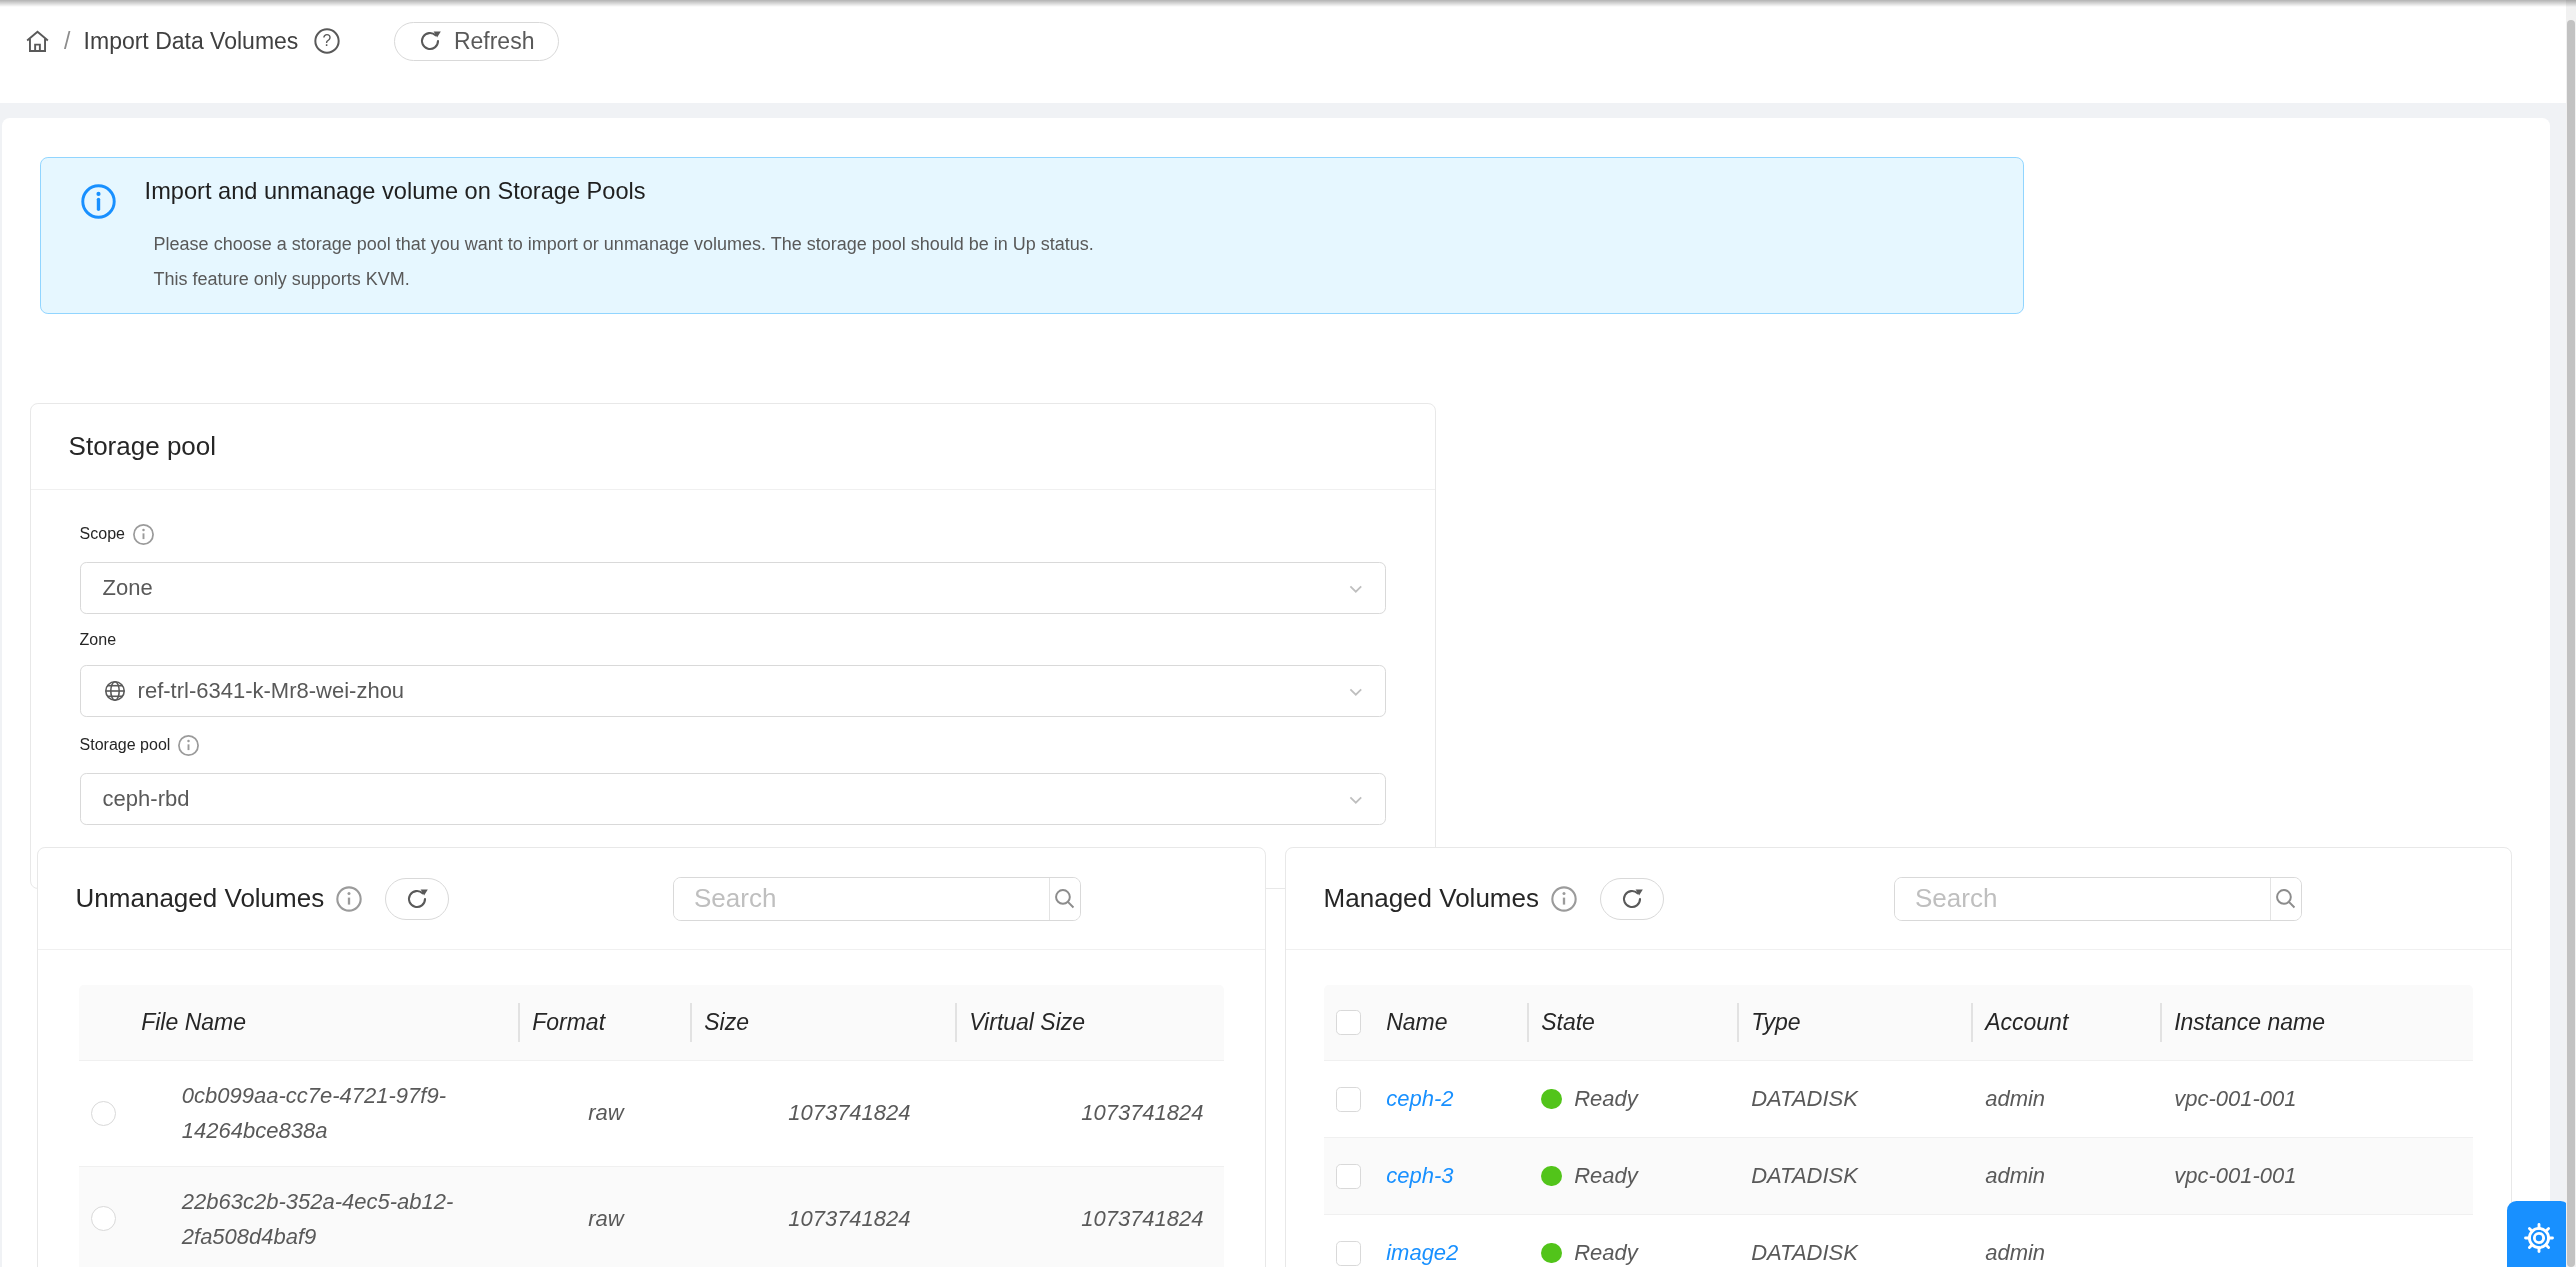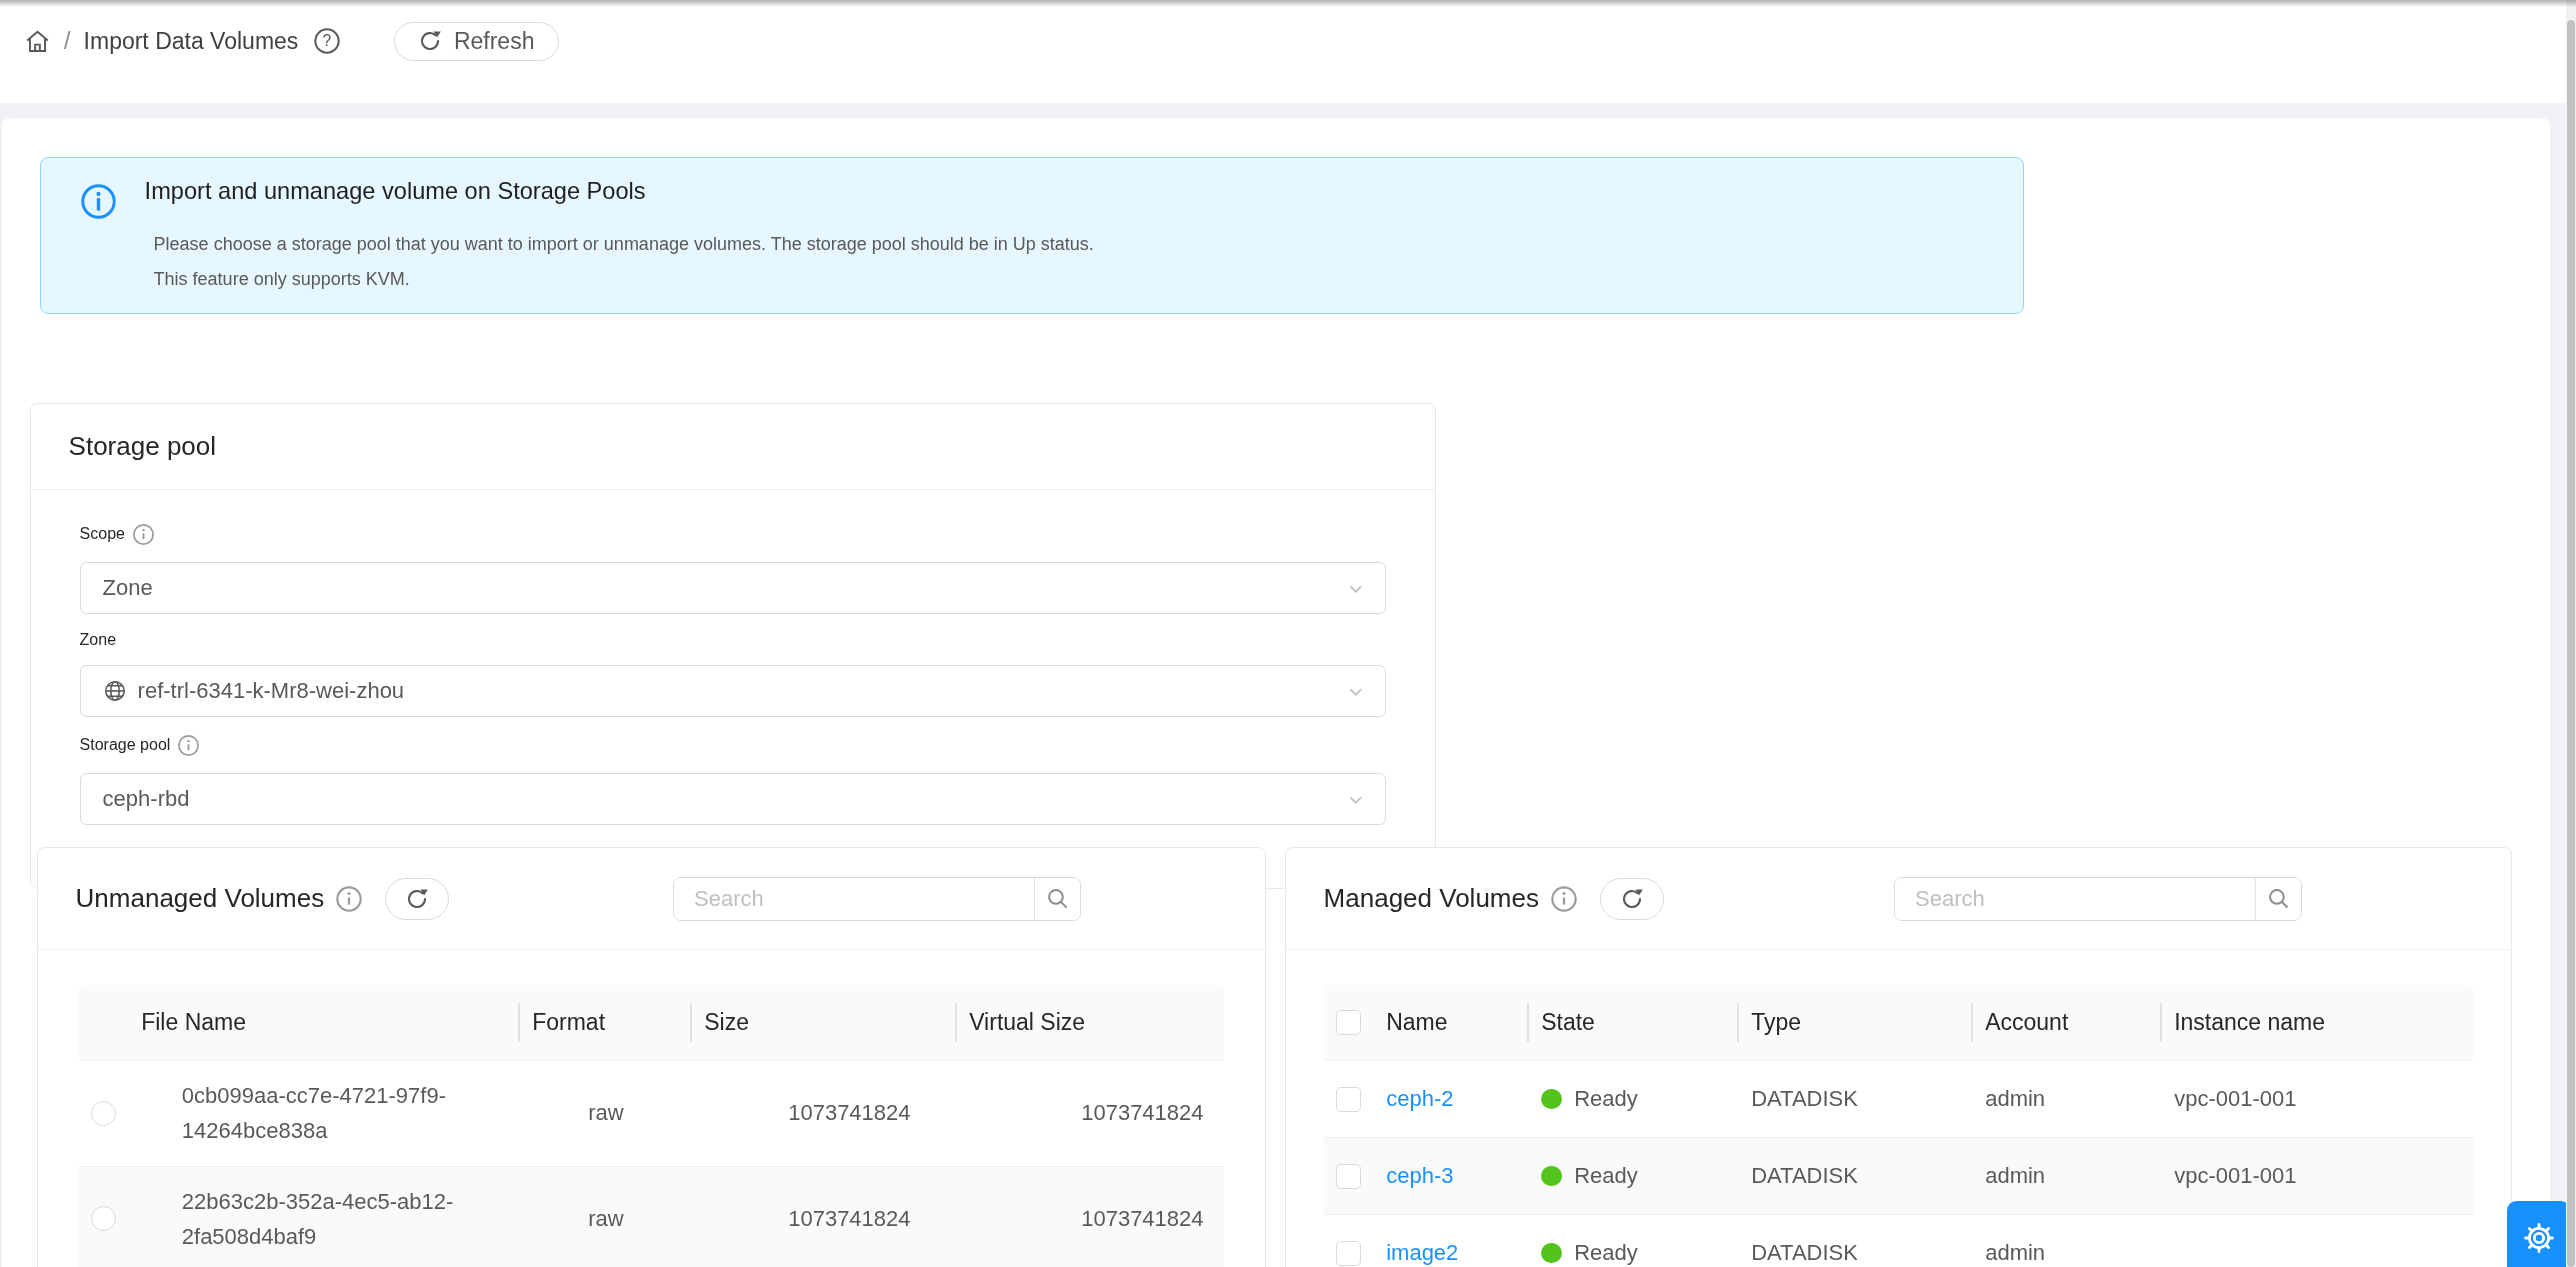--- a/index.html
+++ b/index.html
@@ -98,33 +98,33 @@
   }
   .searchbox {
     margin-left:auto; display:flex; align-items:stretch;
     width:408px; height:44px; border:1.6px solid #d9d9d9; border-radius:7.9px;
     background:#fff; overflow:hidden;
   }
   .un-card .searchbox { margin-right:146px; }
   .mg-card .searchbox { margin-right:171px; }
   .searchbox input {
     flex:1; border:none; outline:none; padding:0 20.4px;
-    font-size:22px; font-family:"Liberation Sans", sans-serif; color:#404040;
+    font-size:26px; font-family:"Liberation Sans", sans-serif; color:#404040;
   }
   .searchbox input::placeholder { color:#bfbfbf; }
   .search-btn {
     width:46px; border:none; border-left:1.6px solid #e3e3e3; background:#fff;
     display:flex; align-items:center; justify-content:center; cursor:pointer;
   }
 
   
   .table { margin-top:35px; }
   .un-card .table { margin-left:41px; margin-right:41px; }
   .mg-card .table { margin-left:38px; margin-right:38px; }
-  .trow { display:grid; align-items:center; }
+  .trow { display:grid; align-items:center;font-style:italic; }
   .un-card .trow { grid-template-columns:50px 391px 172px 265px 269px; }
   .mg-card .trow { grid-template-columns:50px 155px 210px 234px 189px 313px; }
   .thead { background:#fafafa; height:75px; border-radius:4.7px 4.7px 0 0; }
   .th {
     position:relative; height:75px; display:flex; align-items:center;
     padding-left:12.6px; font-size:23px; font-weight:500; color:#262626;
   }
   .th.sel, .td.sel { padding-left:0; justify-content:center; }
   .th.divided::after {
     content:""; position:absolute; right:0; top:18px;

